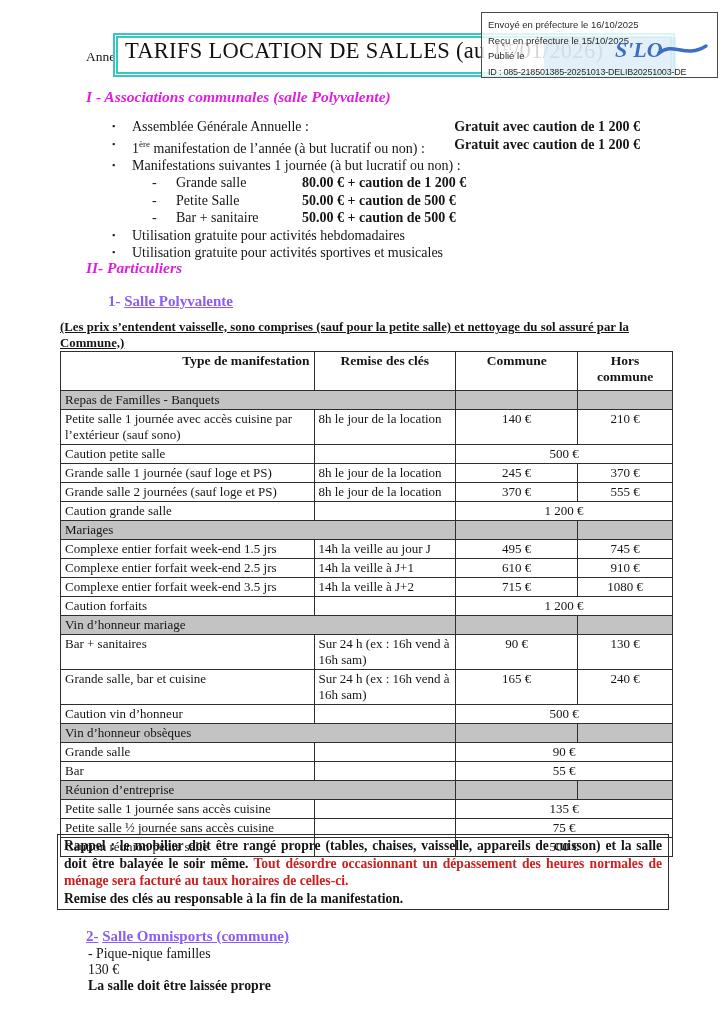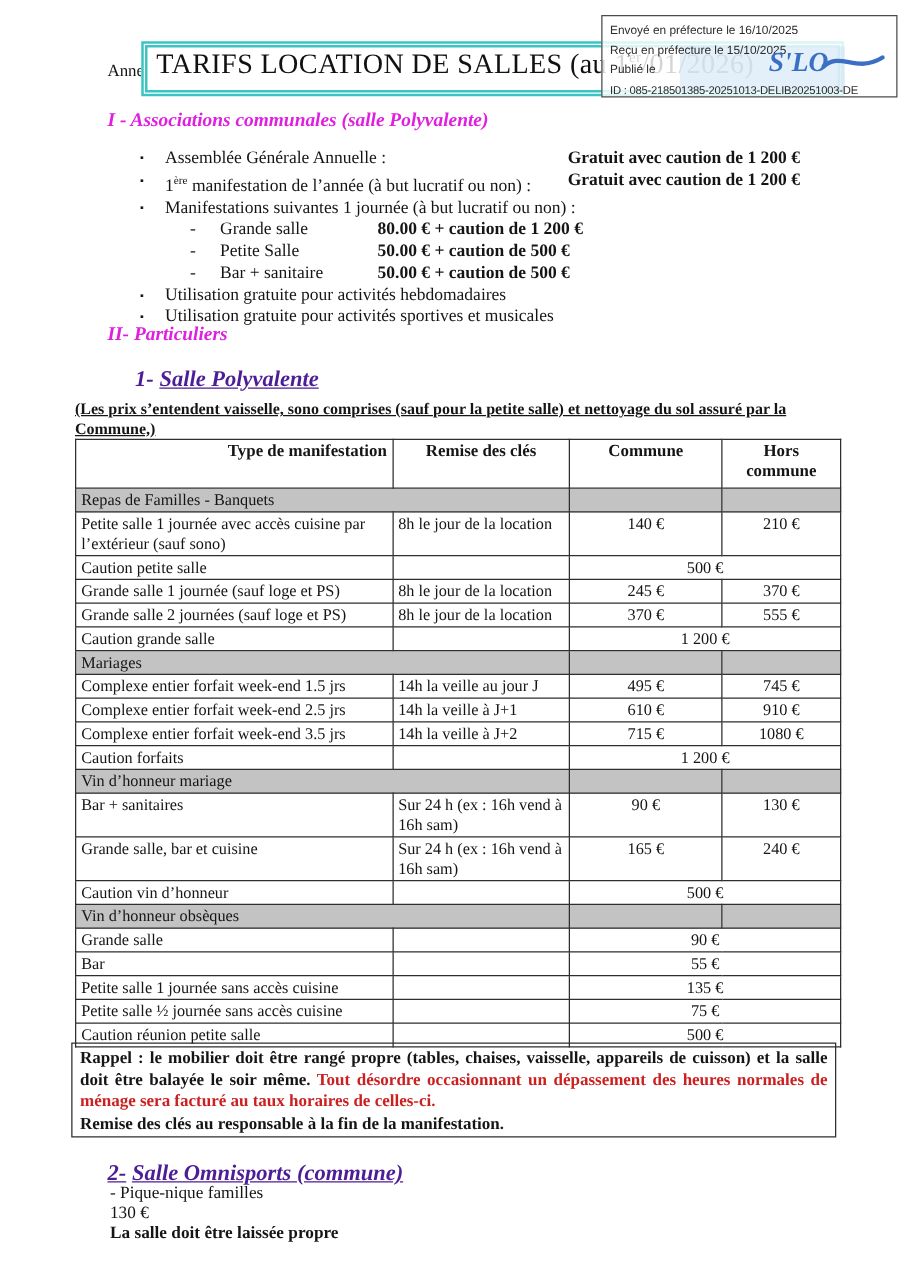--- a/index.html
+++ b/index.html
@@ -19,21 +19,21 @@
     position:absolute;left:481px;top:12px;width:237px;height:66px;
     background:rgba(255,255,255,.82);border:1px solid #4a4a4a;
     font-family:"Liberation Sans", sans-serif;font-size:9.5px;color:#2b2b2b;
     padding:4px 0 0 6px;box-sizing:border-box;line-height:15.5px;z-index:5;
   }
   .stamp-highlight{position:absolute;left:62px;top:24px;width:132px;height:36px;background:#cde3f4;opacity:.55;z-index:-1;}
   .stamp-id{font-size:9px;letter-spacing:-.2px;margin-top:1px;}
   .signature{position:absolute;right:8px;top:20px;}
   
   .magenta-heading{position:absolute;left:86px;font-size:15.5px;font-style:italic;font-weight:bold;color:#e01ee0;margin:0;}
-  .green-heading{font-size:18px;font-style:italic;font-weight:bold;color:#4c1d95;margin:0;}
+  .green-heading{font-size:15px;font-weight:bold;color:#8b5cf6;margin:0;}
   .green-heading .u{text-decoration:underline;}
   .bullets{position:absolute;left:112px;top:118px;width:530px;font-size:14px;line-height:17.5px;}
   .bullet-row{display:flex;}
   .bsq{width:20px;font-size:8.5px;line-height:17.5px;}
   .bcontent{width:508px;display:flex;justify-content:space-between;}
   .bcontent b{white-space:nowrap;}
   .sub-row{display:flex;margin-left:40px;}
   .dash{width:24px;}
   .sname{width:126px;}
   .sprice{font-weight:bold;}
@@ -257,20 +257,25 @@
         <tr>
           <td>Grande salle</td>
           <td></td>
           <td class="price" colspan="2">90 €</td>
         </tr>
         <tr>
           <td>Bar</td>
           <td></td>
           <td class="price" colspan="2">55 €</td>
         </tr>
+        <tr class="section-row">
+          <td colspan="2">Réunion d’entreprise</td>
+          <td></td>
+          <td></td>
+        </tr>
         <tr>
           <td>Petite salle 1 journée sans accès cuisine</td>
           <td></td>
           <td class="price" colspan="2">135 €</td>
         </tr>
         <tr>
           <td>Petite salle ½ journée sans accès cuisine</td>
           <td></td>
           <td class="price" colspan="2">75 €</td>
         </tr>

